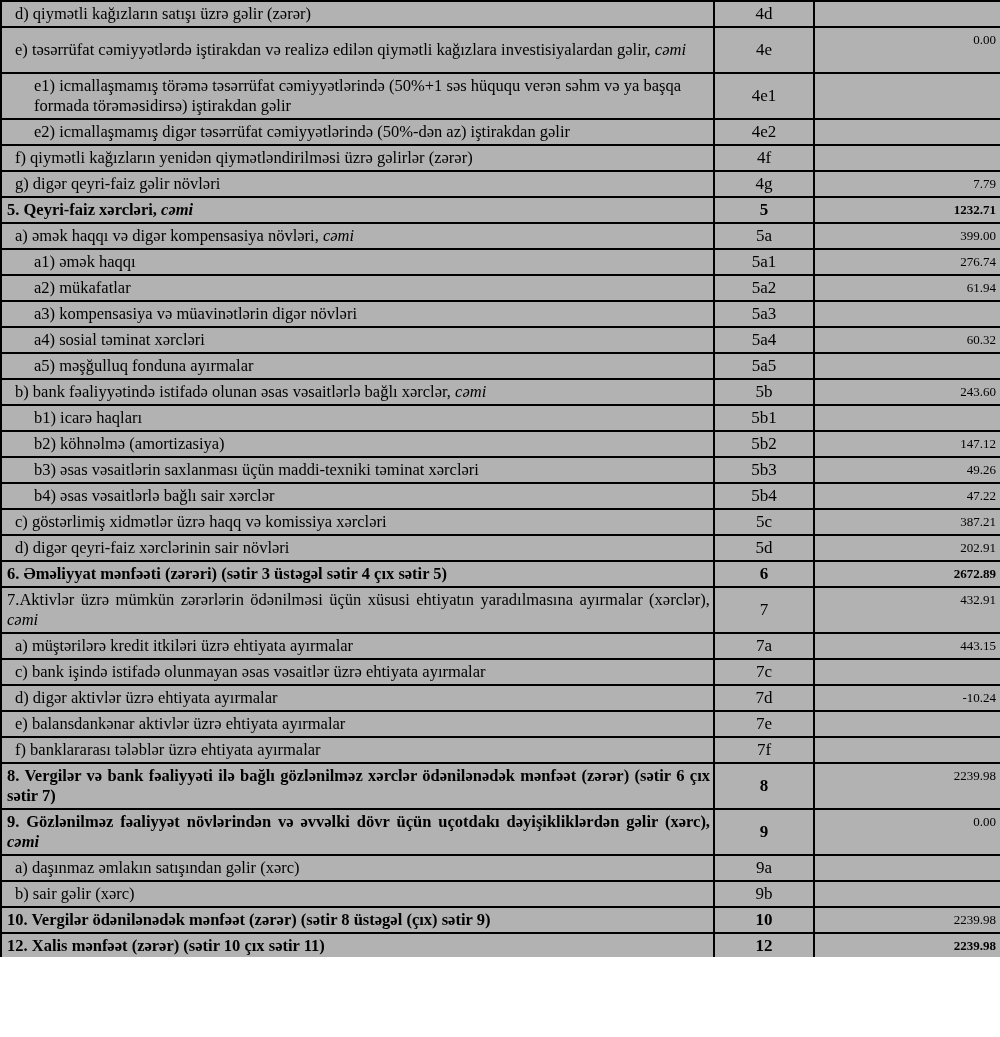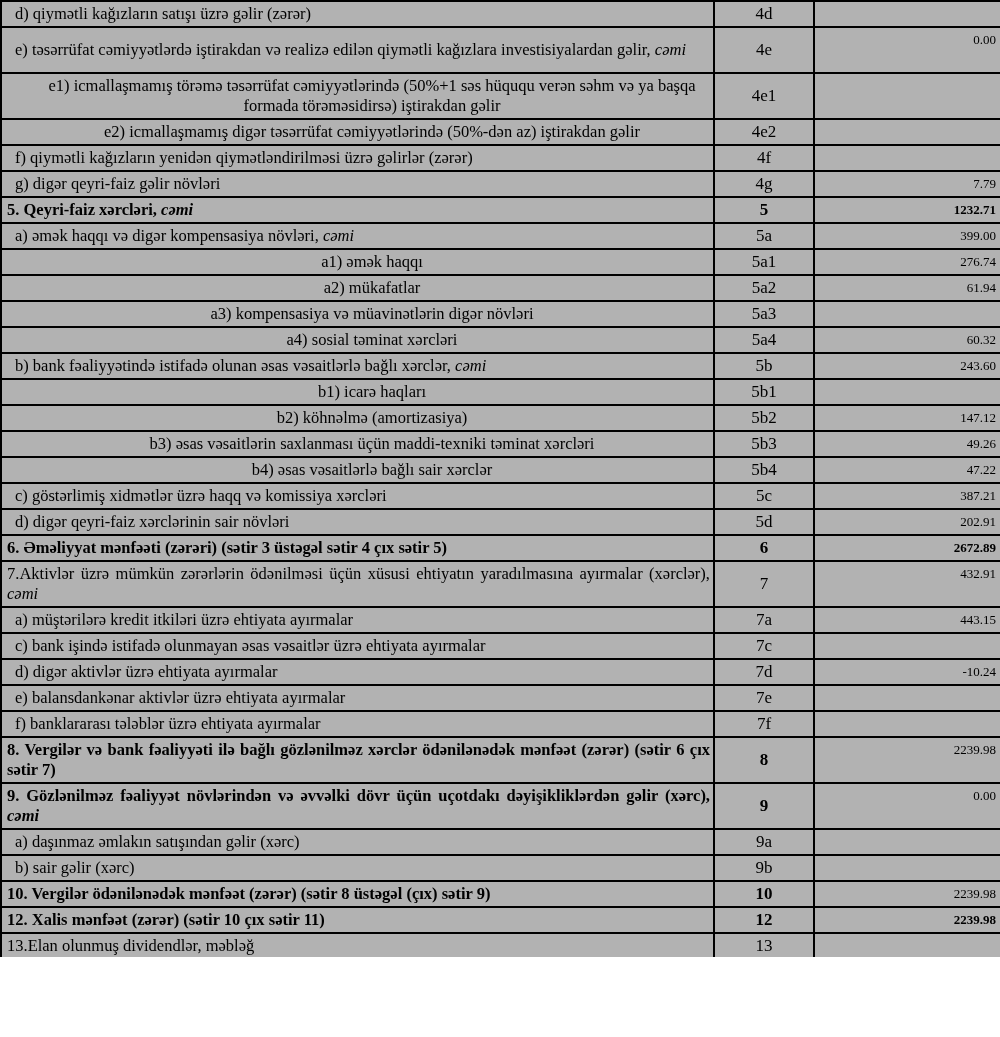--- a/index.html
+++ b/index.html
@@ -28,21 +28,21 @@
     line-height: 20px;
     padding: 0 3px;
     overflow: hidden;
     vertical-align: middle;
   }
   tr.single { height: 26px; }
   tr.tall   { height: 46px; }
   td.label  { text-align: left; }
   td.label.indent-0 { padding-left: 5px;  }
   td.label.indent-1 { padding-left: 13px; }
-  td.label.indent-2 { padding-left: 32px; text-align: center; }
+  td.label.indent-2 { padding-left: 32px; }
   td.code {
     text-align: center;
     font-size: 17px;
     margin-top: 35px;
   }
   td.value {
     text-align: right;
     padding-right: 4px;
     font-size: 13px;
   }
@@ -119,20 +119,25 @@
           <td class="label indent-2"><span>a3) kompensasiya və müavinətlərin digər növləri</span></td>
           <td class="code">5a3</td>
           <td class="value"></td>
         </tr>
         <tr class="single">
           <td class="label indent-2"><span>a4) sosial təminat xərcləri</span></td>
           <td class="code">5a4</td>
           <td class="value">60.32</td>
         </tr>
         <tr class="single">
+          <td class="label indent-2"><span>a5) məşğulluq fonduna ayırmalar</span></td>
+          <td class="code">5a5</td>
+          <td class="value"></td>
+        </tr>
+        <tr class="single">
           <td class="label indent-1"><span>b) bank fəaliyyətində istifadə olunan əsas vəsaitlərlə bağlı xərclər,</span><span class="italic"> cəmi</span></td>
           <td class="code">5b</td>
           <td class="value">243.60</td>
         </tr>
         <tr class="single">
           <td class="label indent-2"><span>b1) icarə haqları</span></td>
           <td class="code">5b1</td>
           <td class="value"></td>
         </tr>
         <tr class="single">

